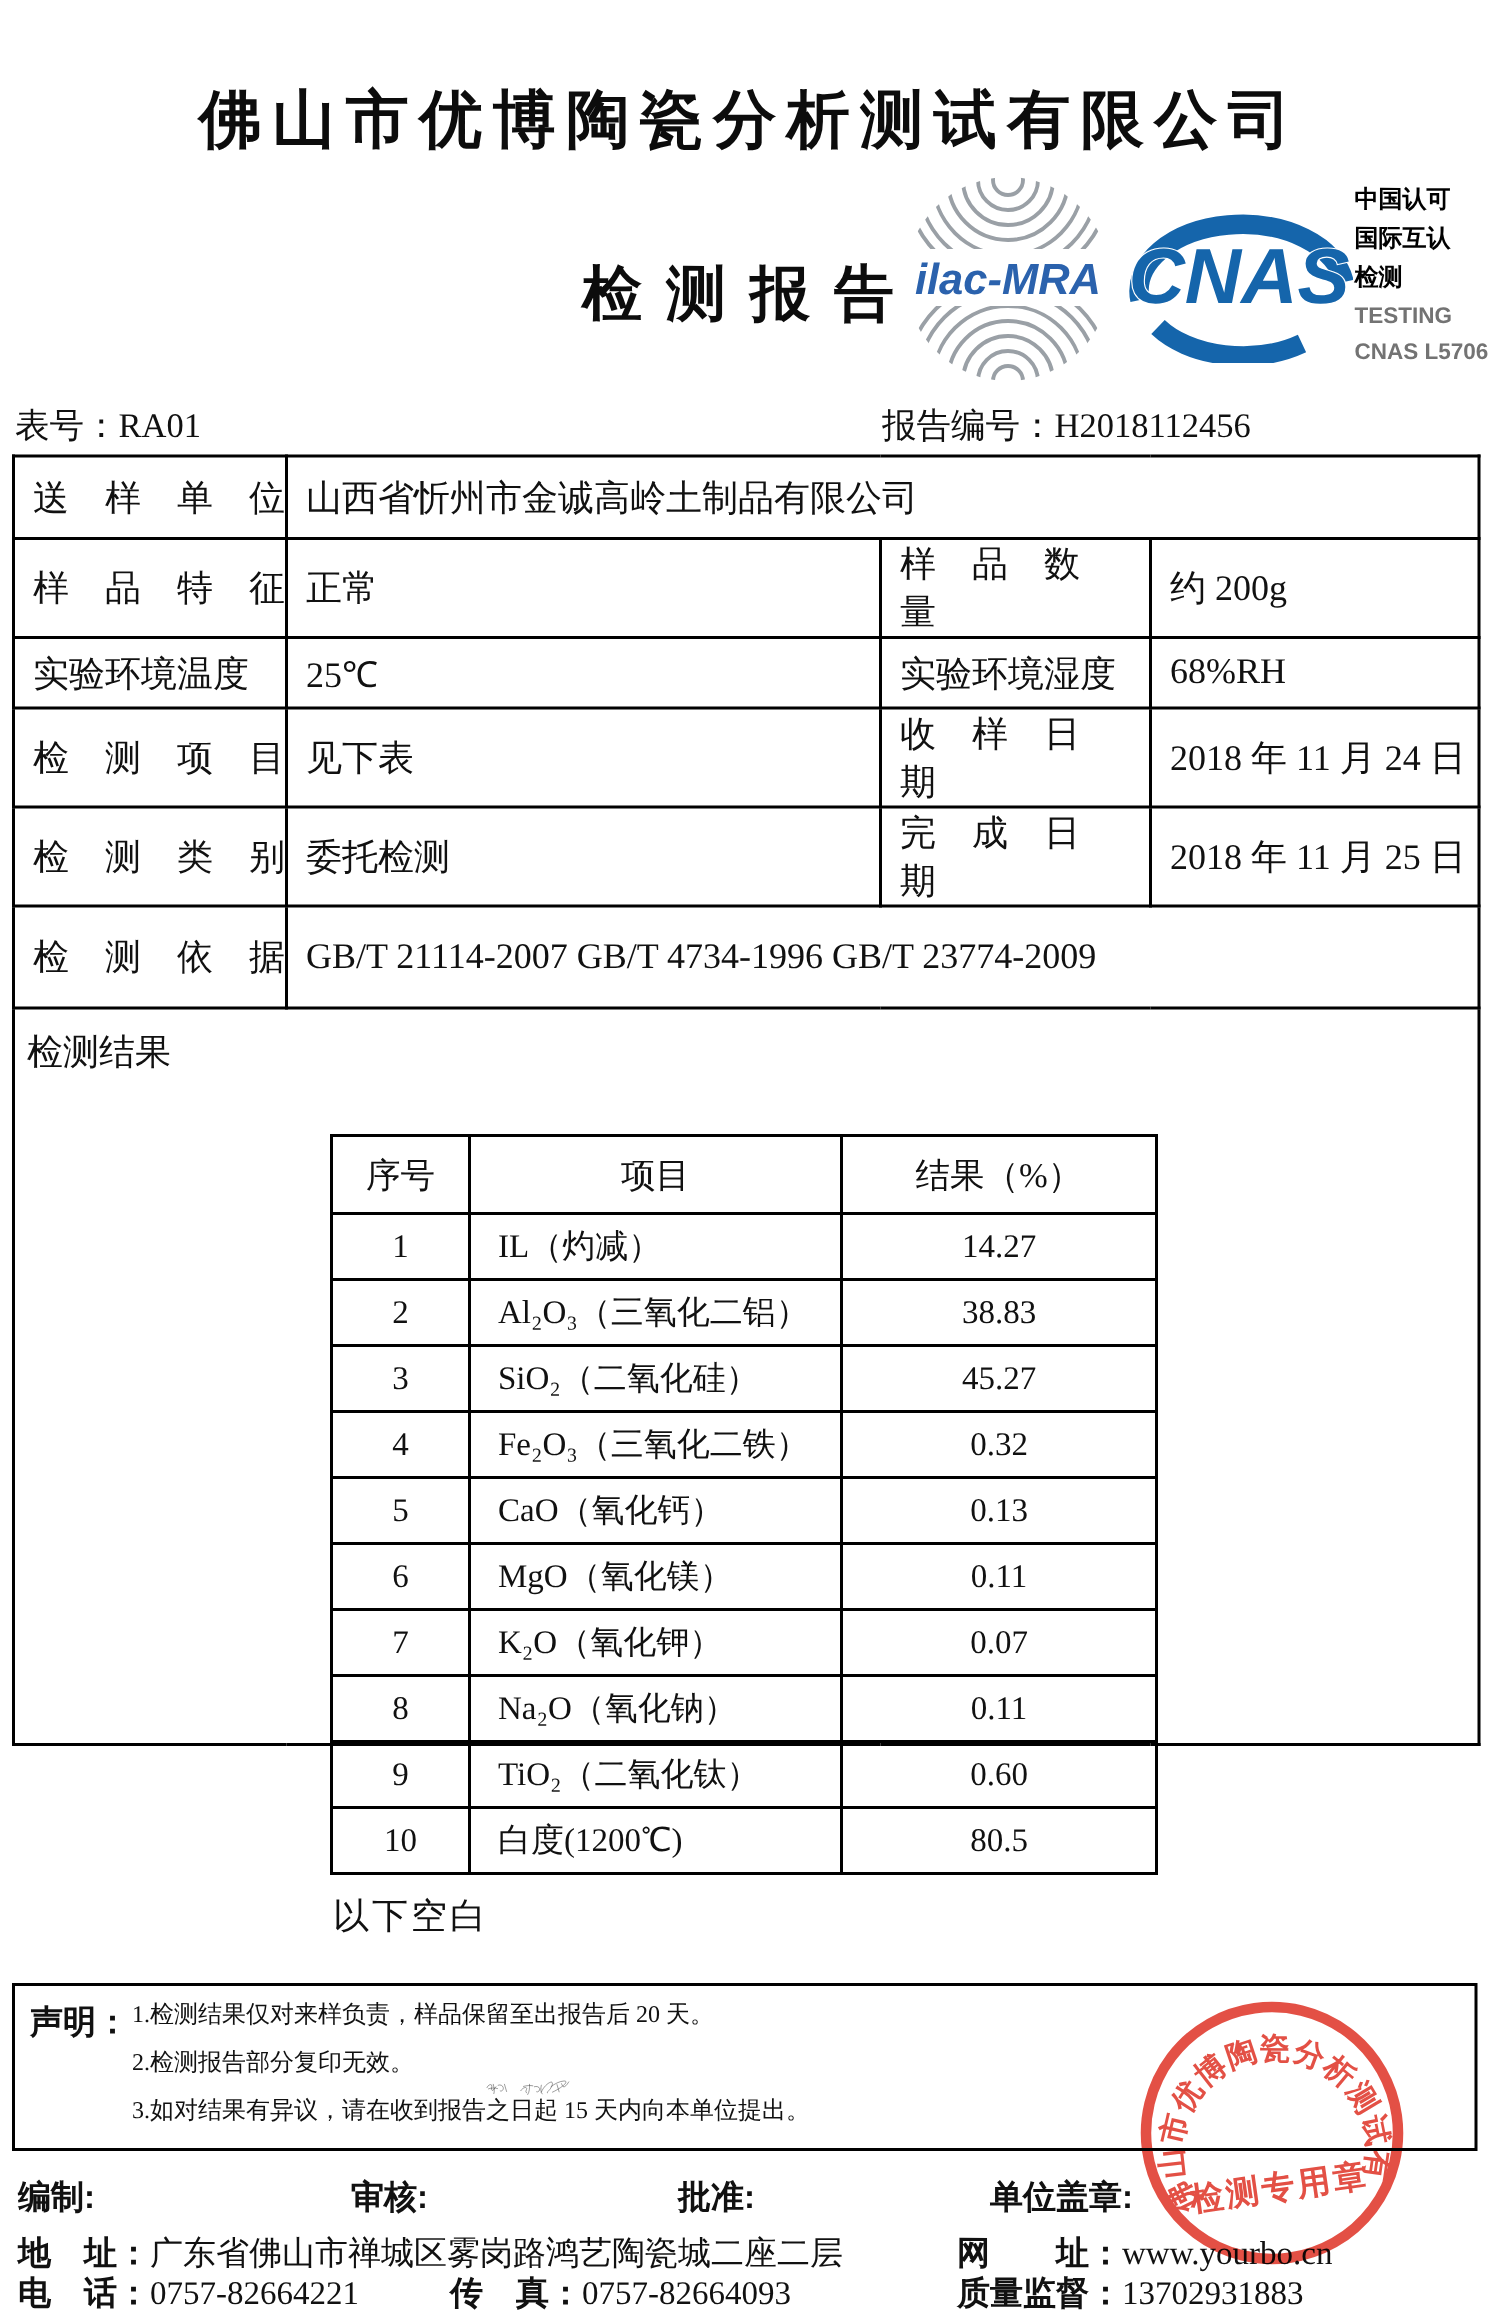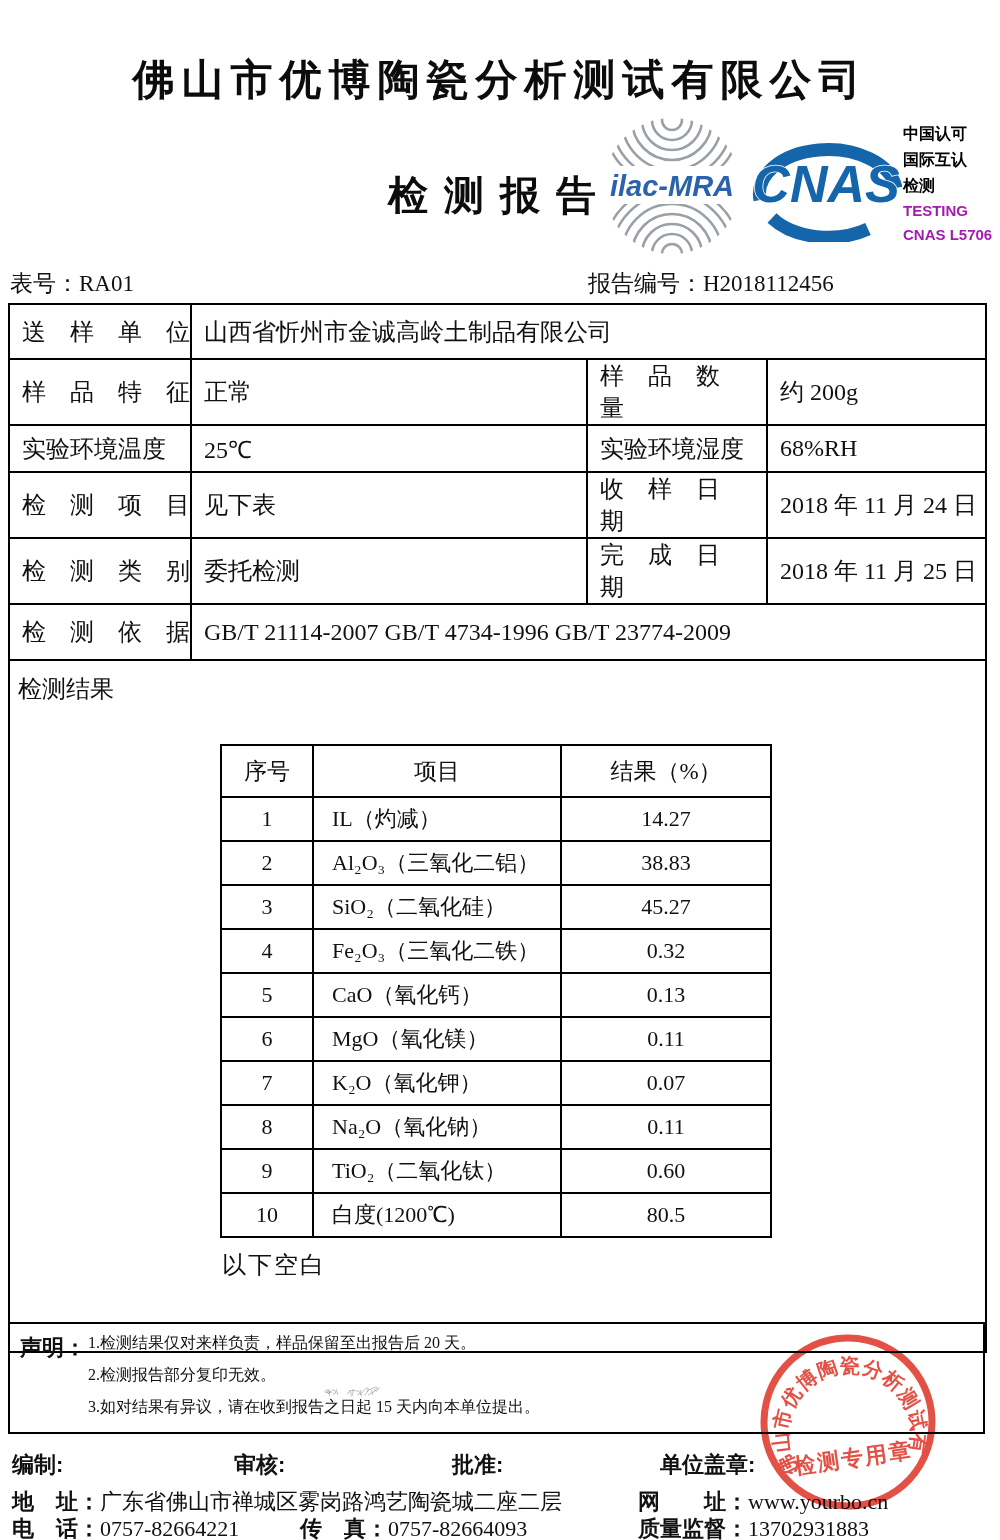--- a/index.html
+++ b/index.html
@@ -5,21 +5,21 @@
   html,body{margin:0;padding:0;background:#fff;}
   #page{position:relative;width:1000px;height:1540px;background:#fff;color:#111;
         font-family:"Liberation Serif",serif;overflow:hidden;}
   .abs{position:absolute;}
   
   #company-title{top:52px;left:0;width:1000px;text-align:center;font-size:42px;font-weight:bold;
         letter-spacing:7px;font-family:"Liberation Sans",sans-serif;color:#0c0c0c;}
   #doc-title{top:168px;left:388px;font-size:40px;font-weight:600;letter-spacing:16px;color:#0c0c0c;}
   #cnas-sidetext{top:121px;left:903px;width:96px;font-family:"Liberation Sans",sans-serif;}
   #cnas-sidetext .cn{font-size:16px;font-weight:bold;color:#000000;line-height:26px;}
-  #cnas-sidetext .en{font-size:15px;font-weight:bold;color:#a21caf;line-height:24px;}
+  #cnas-sidetext .en{font-size:15px;font-weight:bold;color:#737373;line-height:24px;}
   
   .meta-line{top:268px;font-size:23px;}
   
   #info-table{top:303px;left:8px;border-collapse:collapse;table-layout:fixed;width:977px;}
   #info-table td{border:2px solid #000;font-size:24px;padding:0 0 0 12px;vertical-align:middle;}
   #info-table td.lbl{letter-spacing:0;}
   #results-cell{position:relative;vertical-align:top !important;}
   #results-section-label{position:absolute;left:8px;top:12px;font-size:24px;}
   
   #results-table{position:absolute;left:210px;top:83px;border-collapse:collapse;table-layout:fixed;width:550px;}
@@ -121,25 +121,25 @@
       <td>见下表</td>
       <td class="lbl">收　样　日　期</td>
       <td>2018 年 11 月 24 日</td>
     </tr>
     <tr style="height:52px">
       <td class="lbl">检　测　类　别</td>
       <td>委托检测</td>
       <td class="lbl">完　成　日　期</td>
       <td>2018 年 11 月 25 日</td>
     </tr>
-    <tr style="height:56px">
+    <tr style="height:68px">
       <td class="lbl">检　测　依　据</td>
       <td colspan="3">GB/T 21114-2007 GB/T 4734-1996 GB/T 23774-2009</td>
     </tr>
-    <tr style="height:692px">
+    <tr style="height:491px">
       <td id="results-cell" colspan="4">
         <span id="results-section-label">检测结果</span>
 
         <table id="results-table">
           <colgroup>
                 <col style="width:92px">
                 <col style="width:248px">
                 <col style="width:210px">
               </colgroup>
           <tbody>

